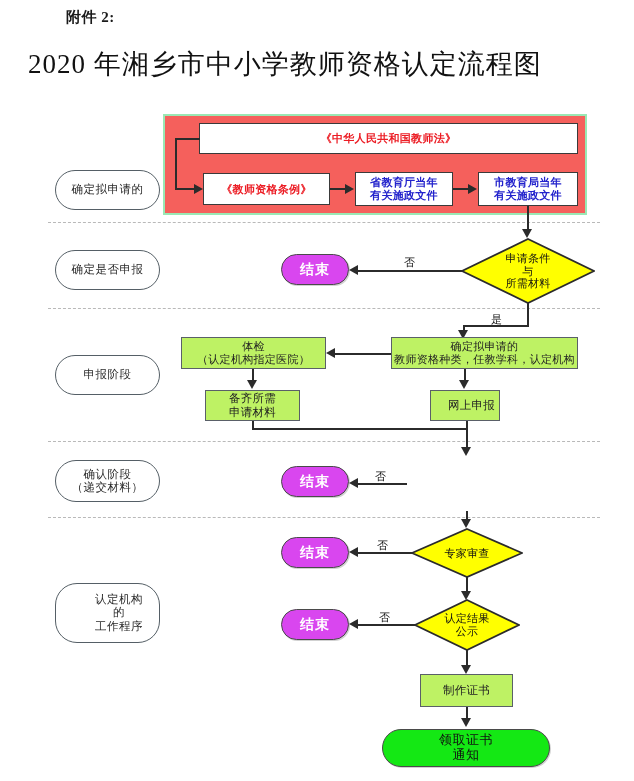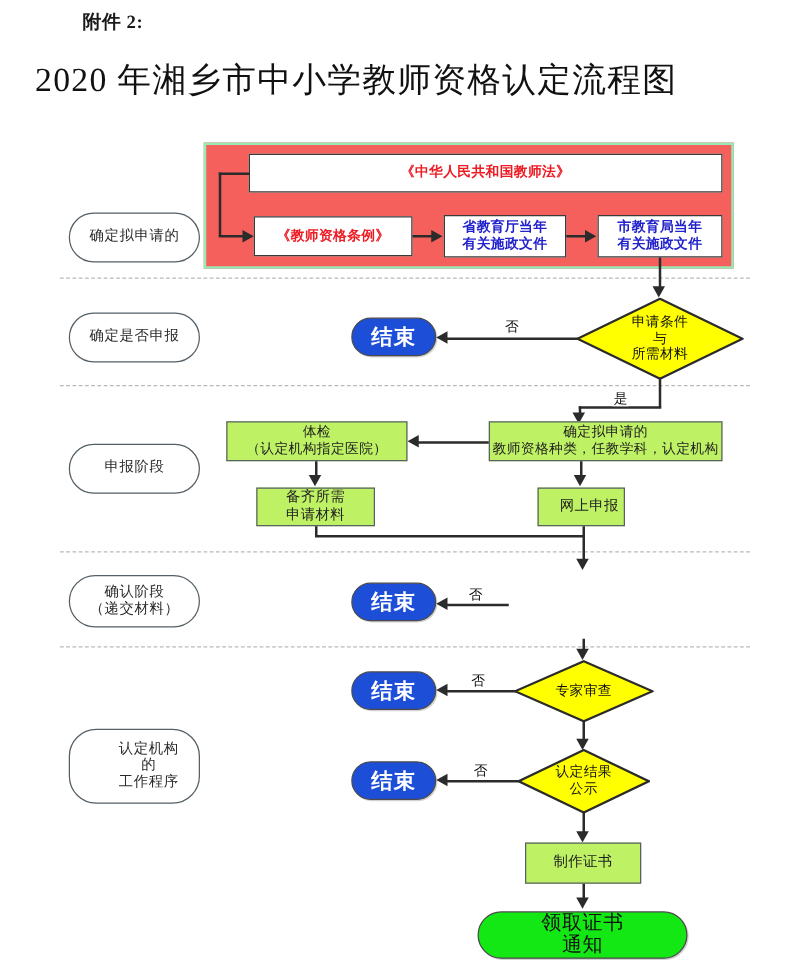--- a/index.html
+++ b/index.html
@@ -85,37 +85,37 @@
     background: #ffffff;
     font-size: 11px;
     font-weight: bold;
     letter-spacing: 0.3px;
   }
   .policy-box.red-txt { color: #ec1c24; }
   .policy-box.blue-txt { color: #2222cc; }
 
   
   .end-box {
-    background: #1d4ed8;
+    background: #d946ef;
     border: 1.8px solid #4a4a4a;
     border-radius: 17px;
     color: #ffffff;
-    font-size: 17px;
+    font-size: 14px;
     font-weight: bold;
     letter-spacing: 1px;
     box-shadow: 1px 1px 0 rgba(0,0,0,.18);
   }
 
   
   .green-box {
     background: #14e814;
     border: 1.8px solid #4a4a4a;
     border-radius: 22px;
     color: #111;
-    font-size: 16px;
+    font-size: 13px;
     letter-spacing: 0.5px;
     box-shadow: 1px 1px 0 rgba(0,0,0,.18);
     font-family: Liberation Serif, serif;
   }
 
   
   .diamond-wrap { position: absolute; }
   .diamond-wrap svg { display: block; }
   .diamond-label {
     position: absolute;

